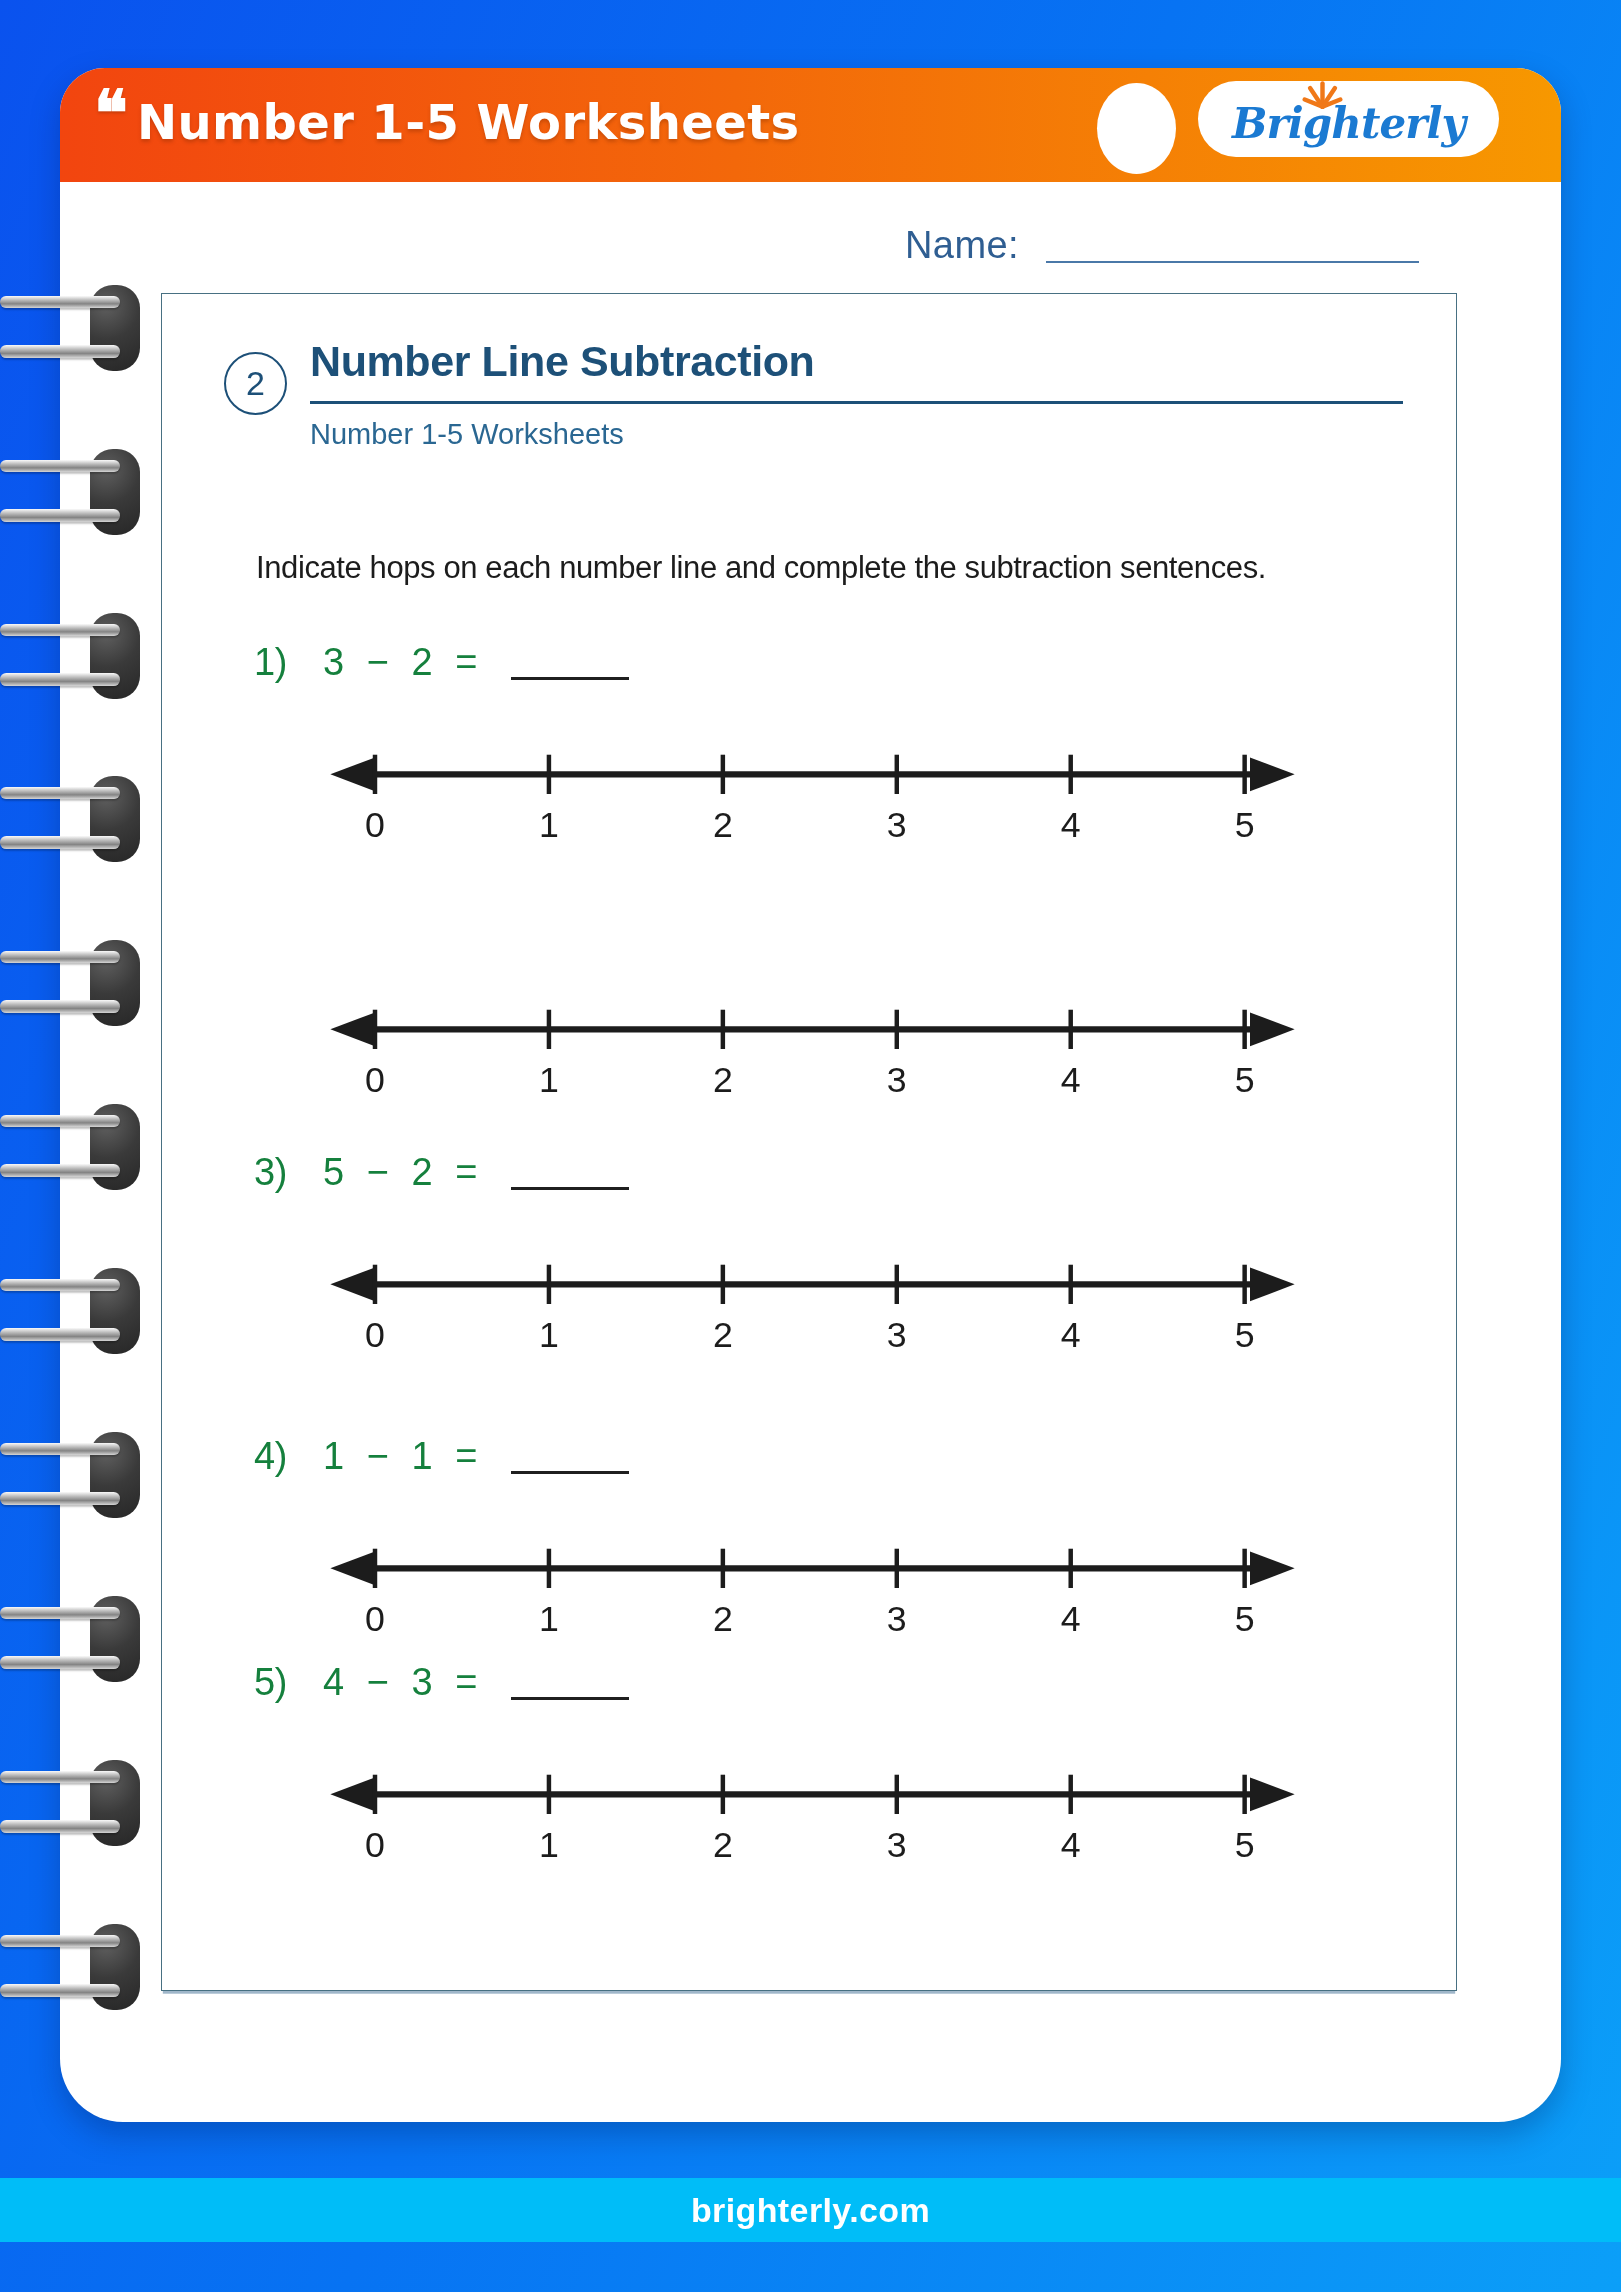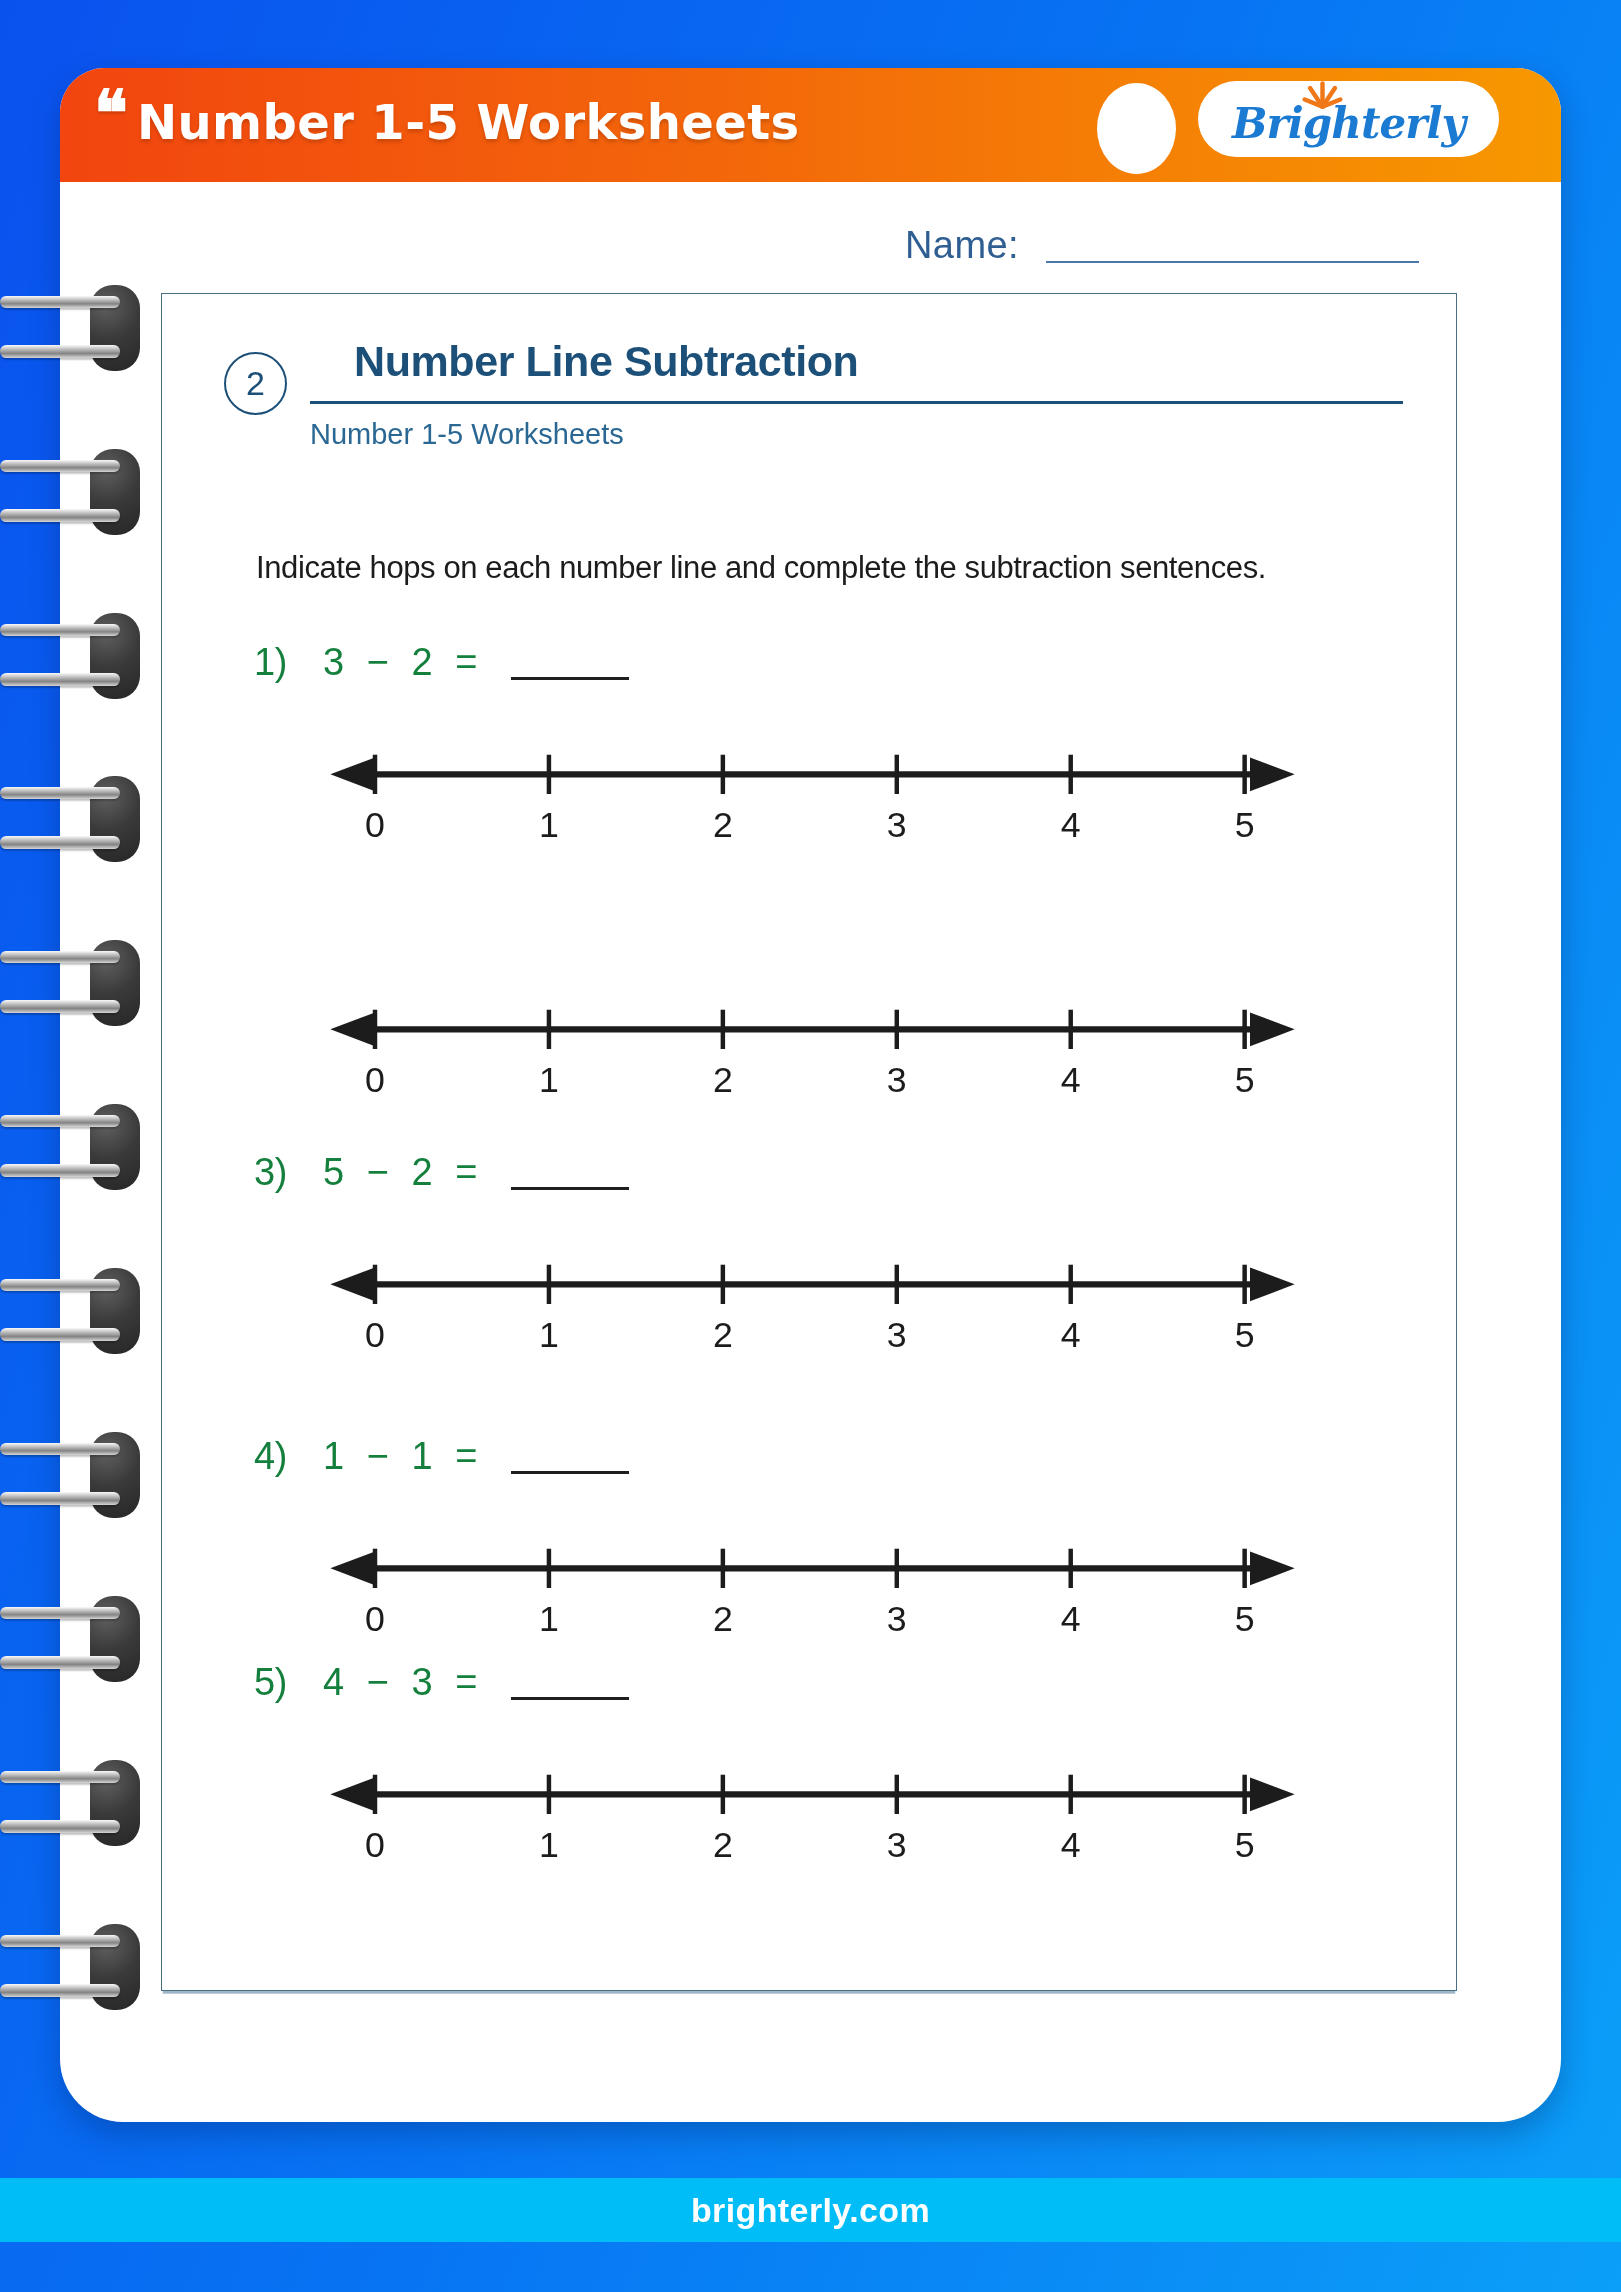--- a/index.html
+++ b/index.html
@@ -71,21 +71,21 @@
     background:#fff;border:1.8px solid #477082;
     box-shadow:0 4.5px 0 -1.8px #9fb6c9;
   }
   .badge{
     position:absolute;left:62px;top:58px;width:63px;height:63px;border-radius:50%;
     border:2.7px solid var(--heading-blue);color:var(--heading-blue);
     font-size:34px;display:flex;align-items:center;justify-content:center;
   }
   .w-title{
     position:absolute;left:148px;top:43px;font-size:43px;font-weight:bold;
-    color:var(--heading-blue);letter-spacing:-0.4px;margin-left:44px;
+    color:var(--heading-blue);letter-spacing:-0.4px;
   }
   .w-rule{position:absolute;left:148px;top:107px;width:1093px;height:2.7px;background:var(--heading-blue);}
   .w-sub{position:absolute;left:148px;top:124px;font-size:29px;color:#2a6792;}
   .w-instr{position:absolute;left:94px;top:256px;font-size:31px;color:var(--ink);letter-spacing:-0.4px;}
   .problems{position:absolute;left:0;top:0;width:100%;height:100%;}
   .problem{position:absolute;left:0;width:100%;height:215px;}
   .p-line{position:absolute;left:92px;top:0;font-size:38px;color:#15803d;letter-spacing:-0.4px;white-space:nowrap;}
   .p-label{display:inline-block;margin-right:36px;}
   .p-eq span{display:inline-block;margin-right:23px;}
   .blank{

